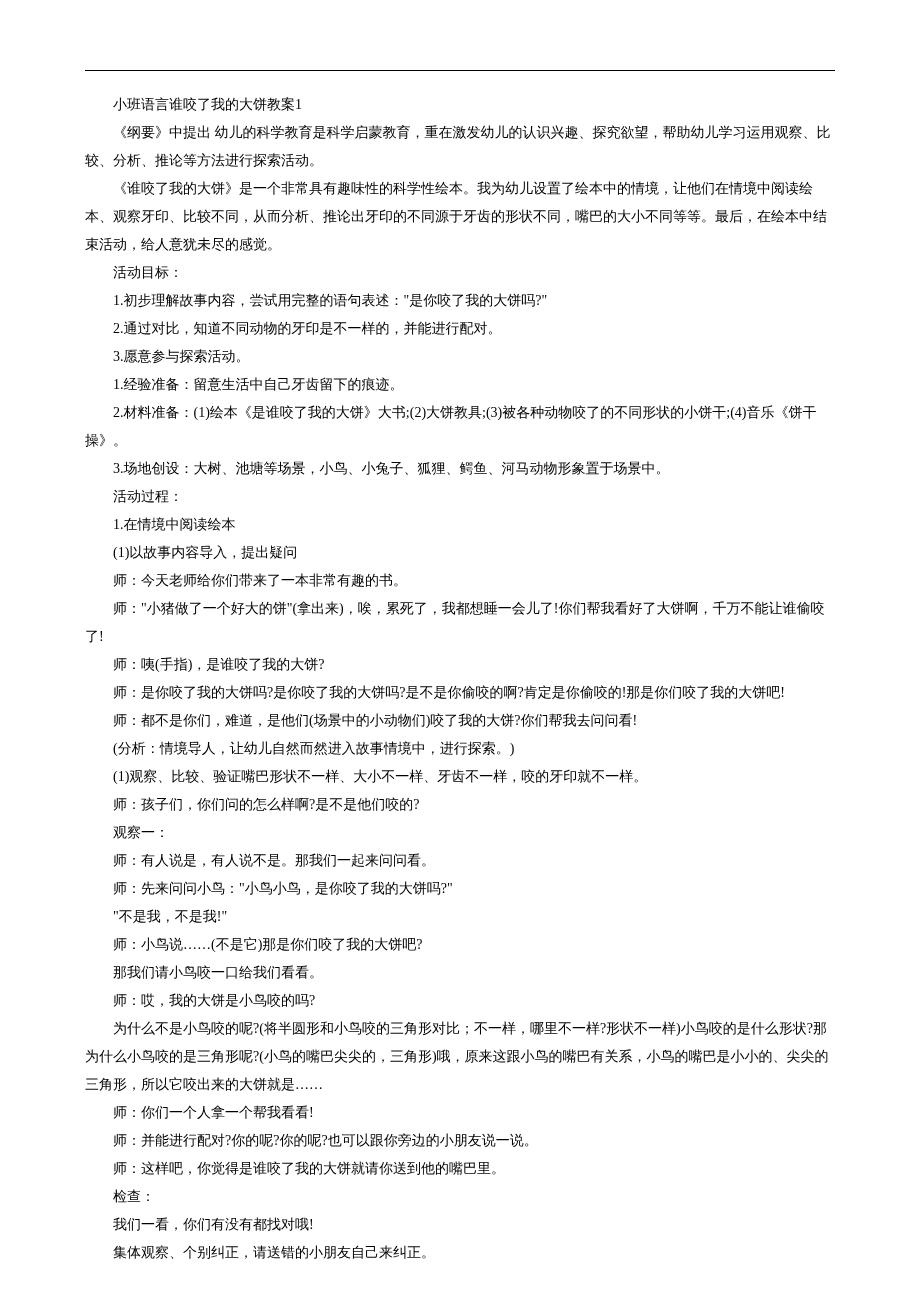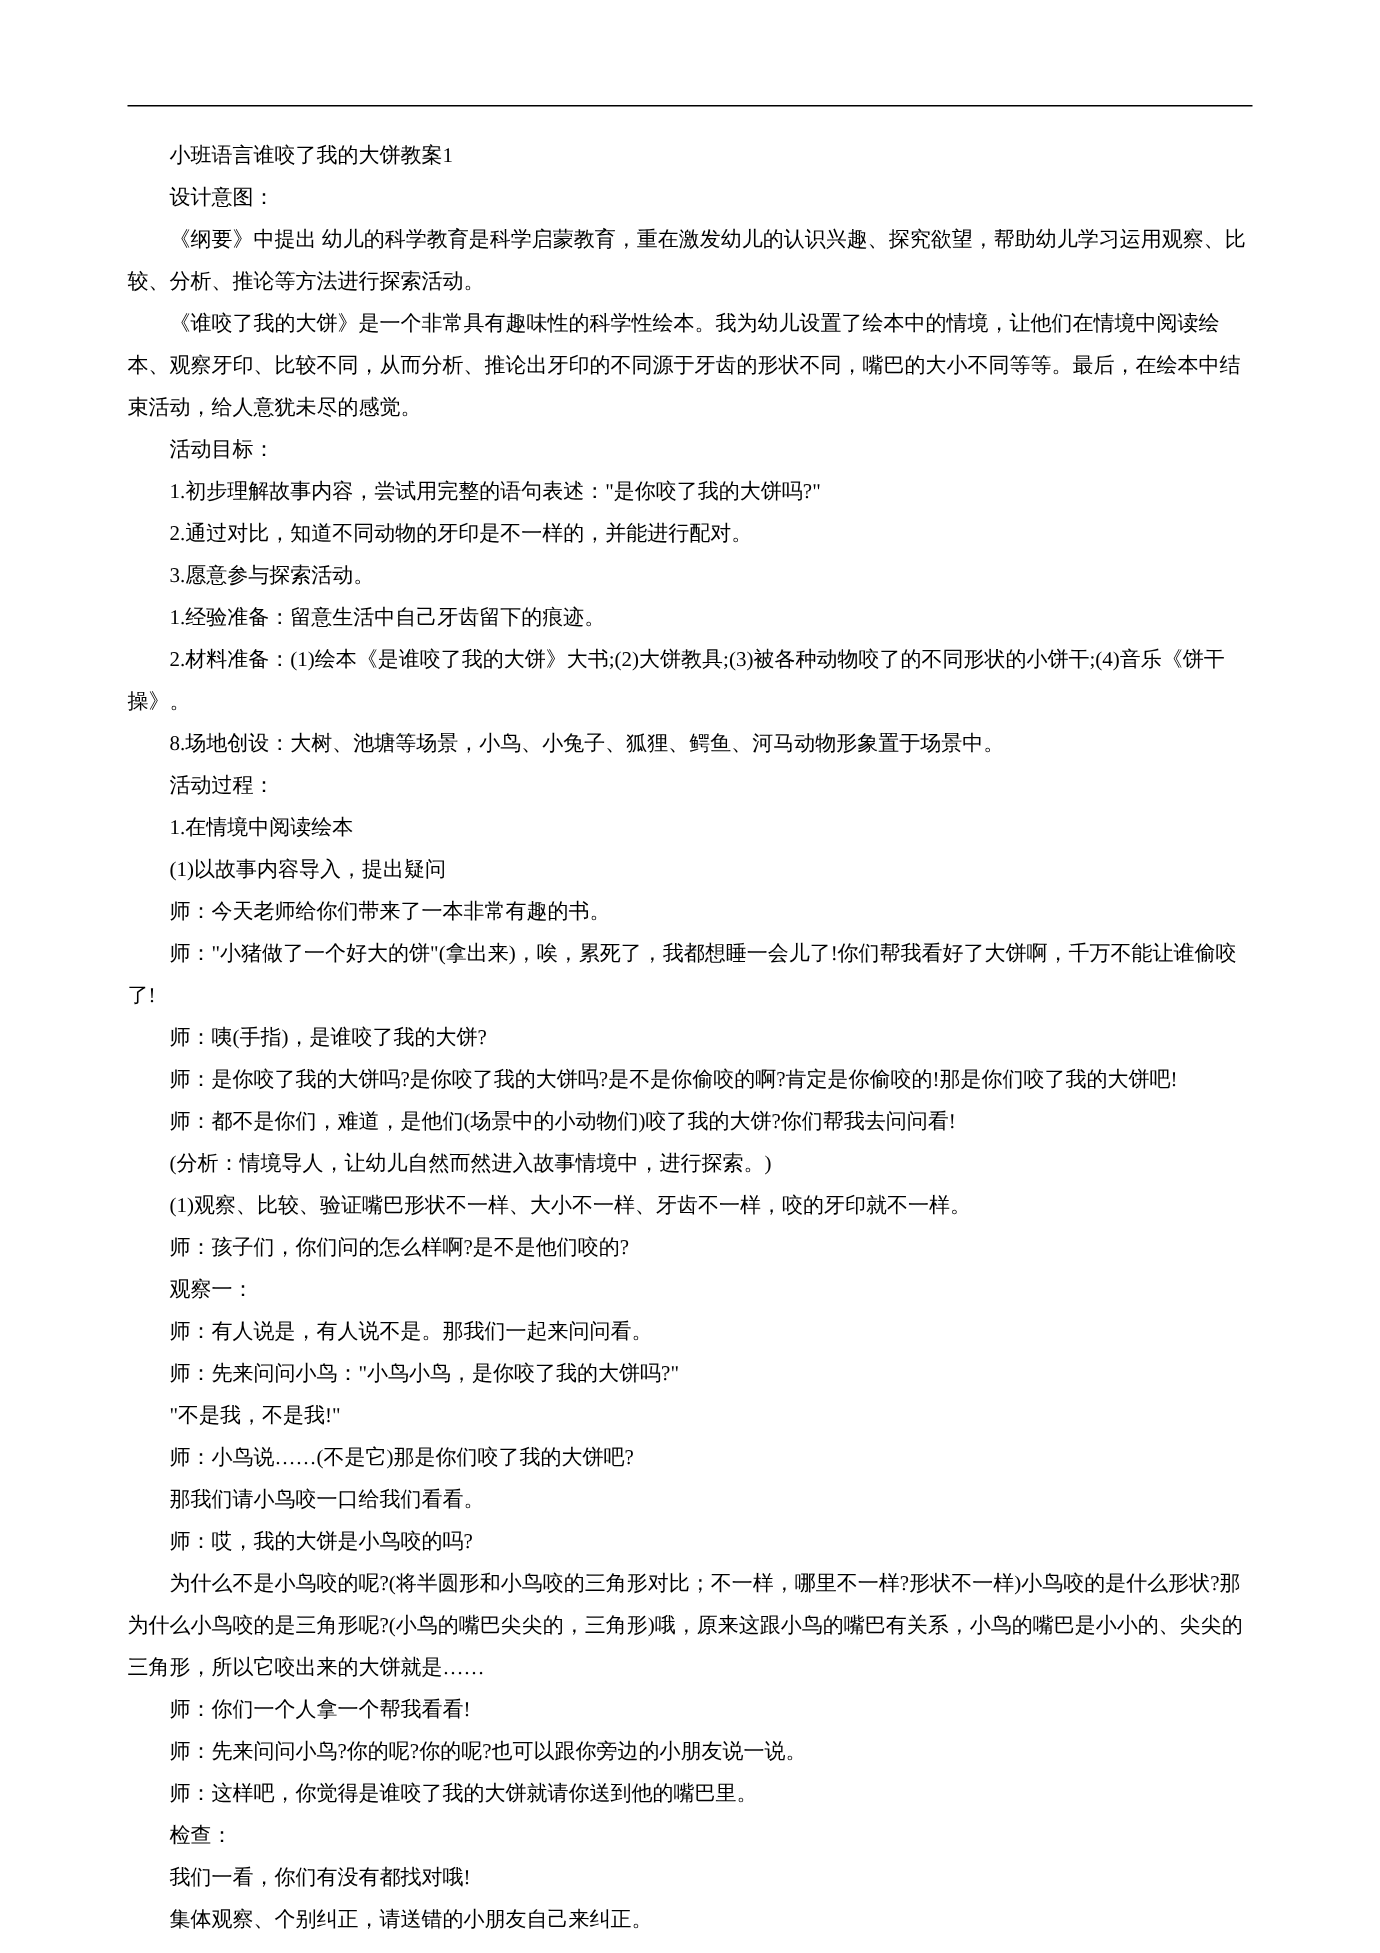--- a/index.html
+++ b/index.html
@@ -27,49 +27,48 @@
     text-indent: 2em;
   }
 </style>
 </head>
 <body>
 
 <div class="page">
   <div class="rule"></div>
   <div id="content">
       <p>小班语言谁咬了我的大饼教案1</p>
-      <p>设计意图：</p>
       <p>《纲要》中提出 幼儿的科学教育是科学启蒙教育，重在激发幼儿的认识兴趣、探究欲望，帮助幼儿学习运用观察、比较、分析、推论等方法进行探索活动。</p>
       <p>《谁咬了我的大饼》是一个非常具有趣味性的科学性绘本。我为幼儿设置了绘本中的情境，让他们在情境中阅读绘本、观察牙印、比较不同，从而分析、推论出牙印的不同源于牙齿的形状不同，嘴巴的大小不同等等。最后，在绘本中结束活动，给人意犹未尽的感觉。</p>
       <p>活动目标：</p>
       <p>1.初步理解故事内容，尝试用完整的语句表述："是你咬了我的大饼吗?"</p>
       <p>2.通过对比，知道不同动物的牙印是不一样的，并能进行配对。</p>
       <p>3.愿意参与探索活动。</p>
       <p>1.经验准备：留意生活中自己牙齿留下的痕迹。</p>
       <p>2.材料准备：(1)绘本《是谁咬了我的大饼》大书;(2)大饼教具;(3)被各种动物咬了的不同形状的小饼干;(4)音乐《饼干操》。</p>
-      <p>8.场地创设：大树、池塘等场景，小鸟、小兔子、狐狸、鳄鱼、河马动物形象置于场景中。</p>
+      <p>3.场地创设：大树、池塘等场景，小鸟、小兔子、狐狸、鳄鱼、河马动物形象置于场景中。</p>
       <p>活动过程：</p>
       <p>1.在情境中阅读绘本</p>
       <p>(1)以故事内容导入，提出疑问</p>
       <p>师：今天老师给你们带来了一本非常有趣的书。</p>
       <p>师："小猪做了一个好大的饼"(拿出来)，唉，累死了，我都想睡一会儿了!你们帮我看好了大饼啊，千万不能让谁偷咬了!</p>
       <p>师：咦(手指)，是谁咬了我的大饼?</p>
       <p>师：是你咬了我的大饼吗?是你咬了我的大饼吗?是不是你偷咬的啊?肯定是你偷咬的!那是你们咬了我的大饼吧!</p>
       <p>师：都不是你们，难道，是他们(场景中的小动物们)咬了我的大饼?你们帮我去问问看!</p>
       <p>(分析：情境导人，让幼儿自然而然进入故事情境中，进行探索。)</p>
       <p>(1)观察、比较、验证嘴巴形状不一样、大小不一样、牙齿不一样，咬的牙印就不一样。</p>
       <p>师：孩子们，你们问的怎么样啊?是不是他们咬的?</p>
       <p>观察一：</p>
       <p>师：有人说是，有人说不是。那我们一起来问问看。</p>
       <p>师：先来问问小鸟："小鸟小鸟，是你咬了我的大饼吗?"</p>
       <p>"不是我，不是我!"</p>
       <p>师：小鸟说……(不是它)那是你们咬了我的大饼吧?</p>
       <p>那我们请小鸟咬一口给我们看看。</p>
       <p>师：哎，我的大饼是小鸟咬的吗?</p>
       <p>为什么不是小鸟咬的呢?(将半圆形和小鸟咬的三角形对比；不一样，哪里不一样?形状不一样)小鸟咬的是什么形状?那为什么小鸟咬的是三角形呢?(小鸟的嘴巴尖尖的，三角形)哦，原来这跟小鸟的嘴巴有关系，小鸟的嘴巴是小小的、尖尖的三角形，所以它咬出来的大饼就是……</p>
       <p>师：你们一个人拿一个帮我看看!</p>
-      <p>师：先来问问小鸟?你的呢?你的呢?也可以跟你旁边的小朋友说一说。</p>
+      <p>师：并能进行配对?你的呢?你的呢?也可以跟你旁边的小朋友说一说。</p>
       <p>师：这样吧，你觉得是谁咬了我的大饼就请你送到他的嘴巴里。</p>
       <p>检查：</p>
       <p>我们一看，你们有没有都找对哦!</p>
       <p>集体观察、个别纠正，请送错的小朋友自己来纠正。</p>
     </div>
 </div>
 
 </body></html>

